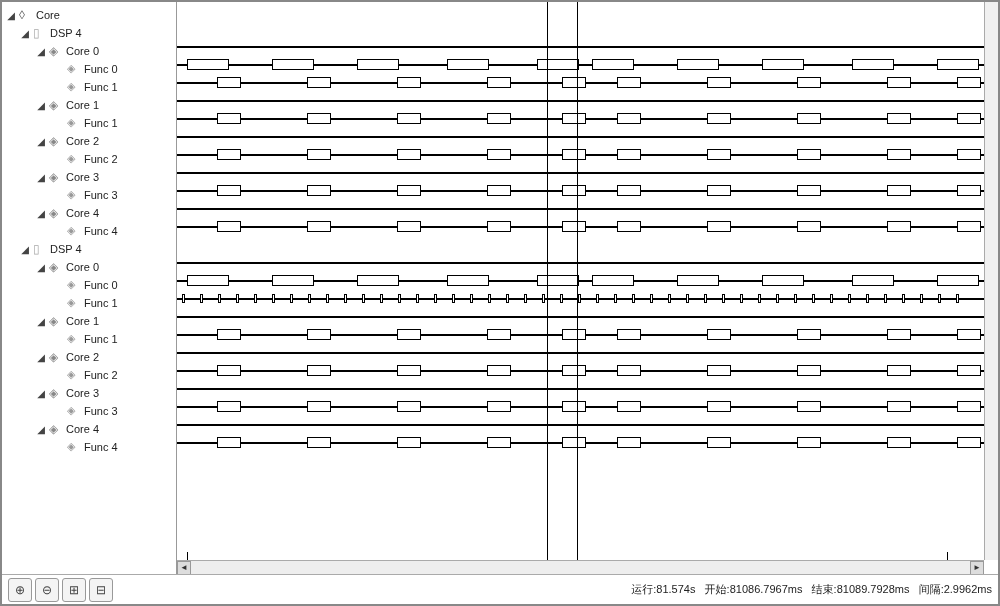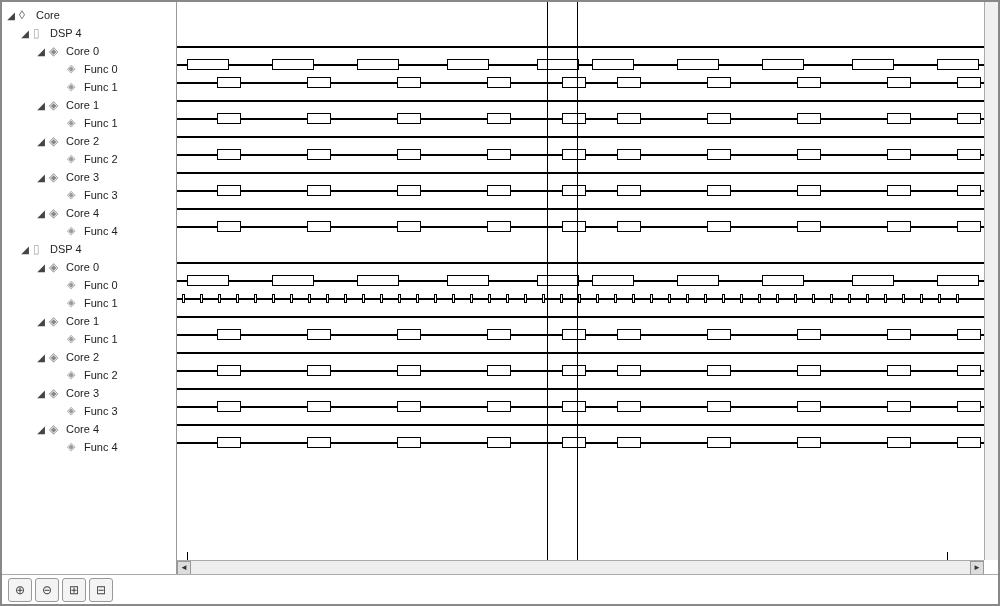--- a/index.html
+++ b/index.html
@@ -446,14 +446,20 @@
       </div>
     <div class="tool-btn">
         <span>⊖</span>
       </div>
     <div class="tool-btn">
         <span>⊞</span>
       </div>
     <div class="tool-btn">
         <span>⊟</span>
       </div>
+    <div class="status-text">
+      <span>运行:</span><span>81.574s</span>&nbsp;&nbsp;
+      <span>开始:</span><span>81086.7967ms</span>&nbsp;&nbsp;
+      <span>结束:</span><span>81089.7928ms</span>&nbsp;&nbsp;
+      <span>间隔:</span><span>2.9962ms</span>
+    </div>
   </div>
 </div>
 
 </body></html>

